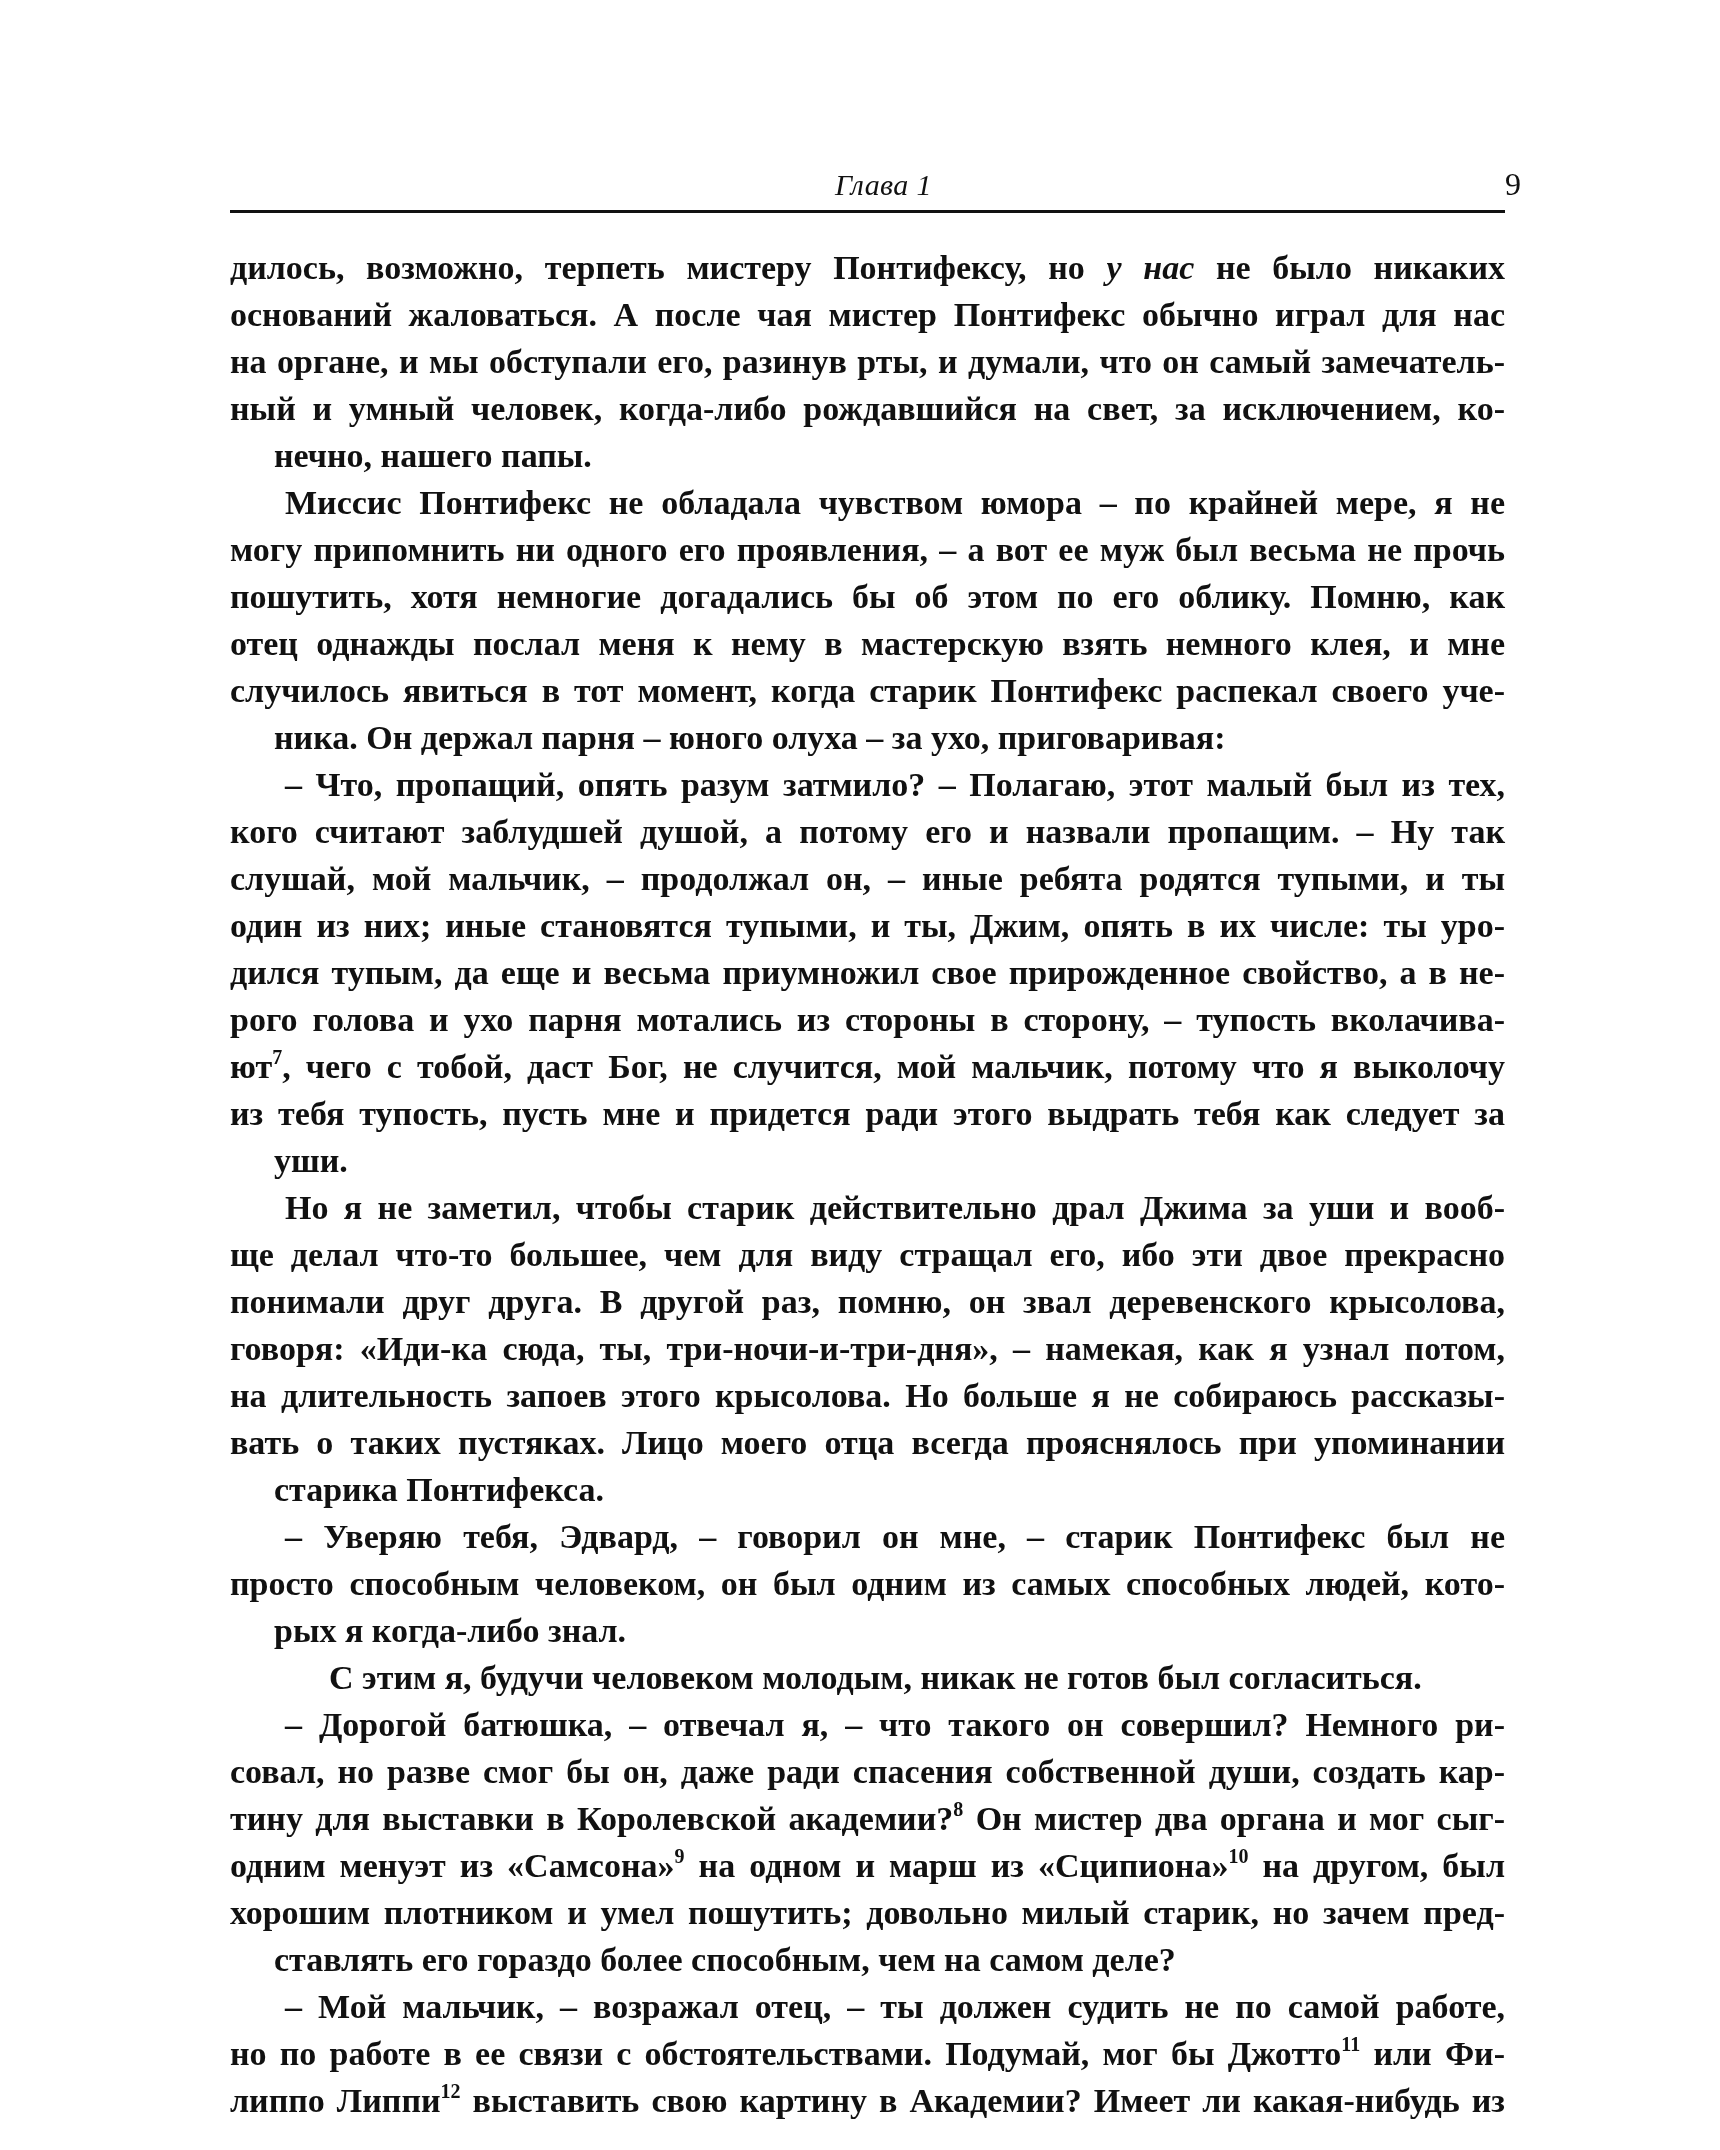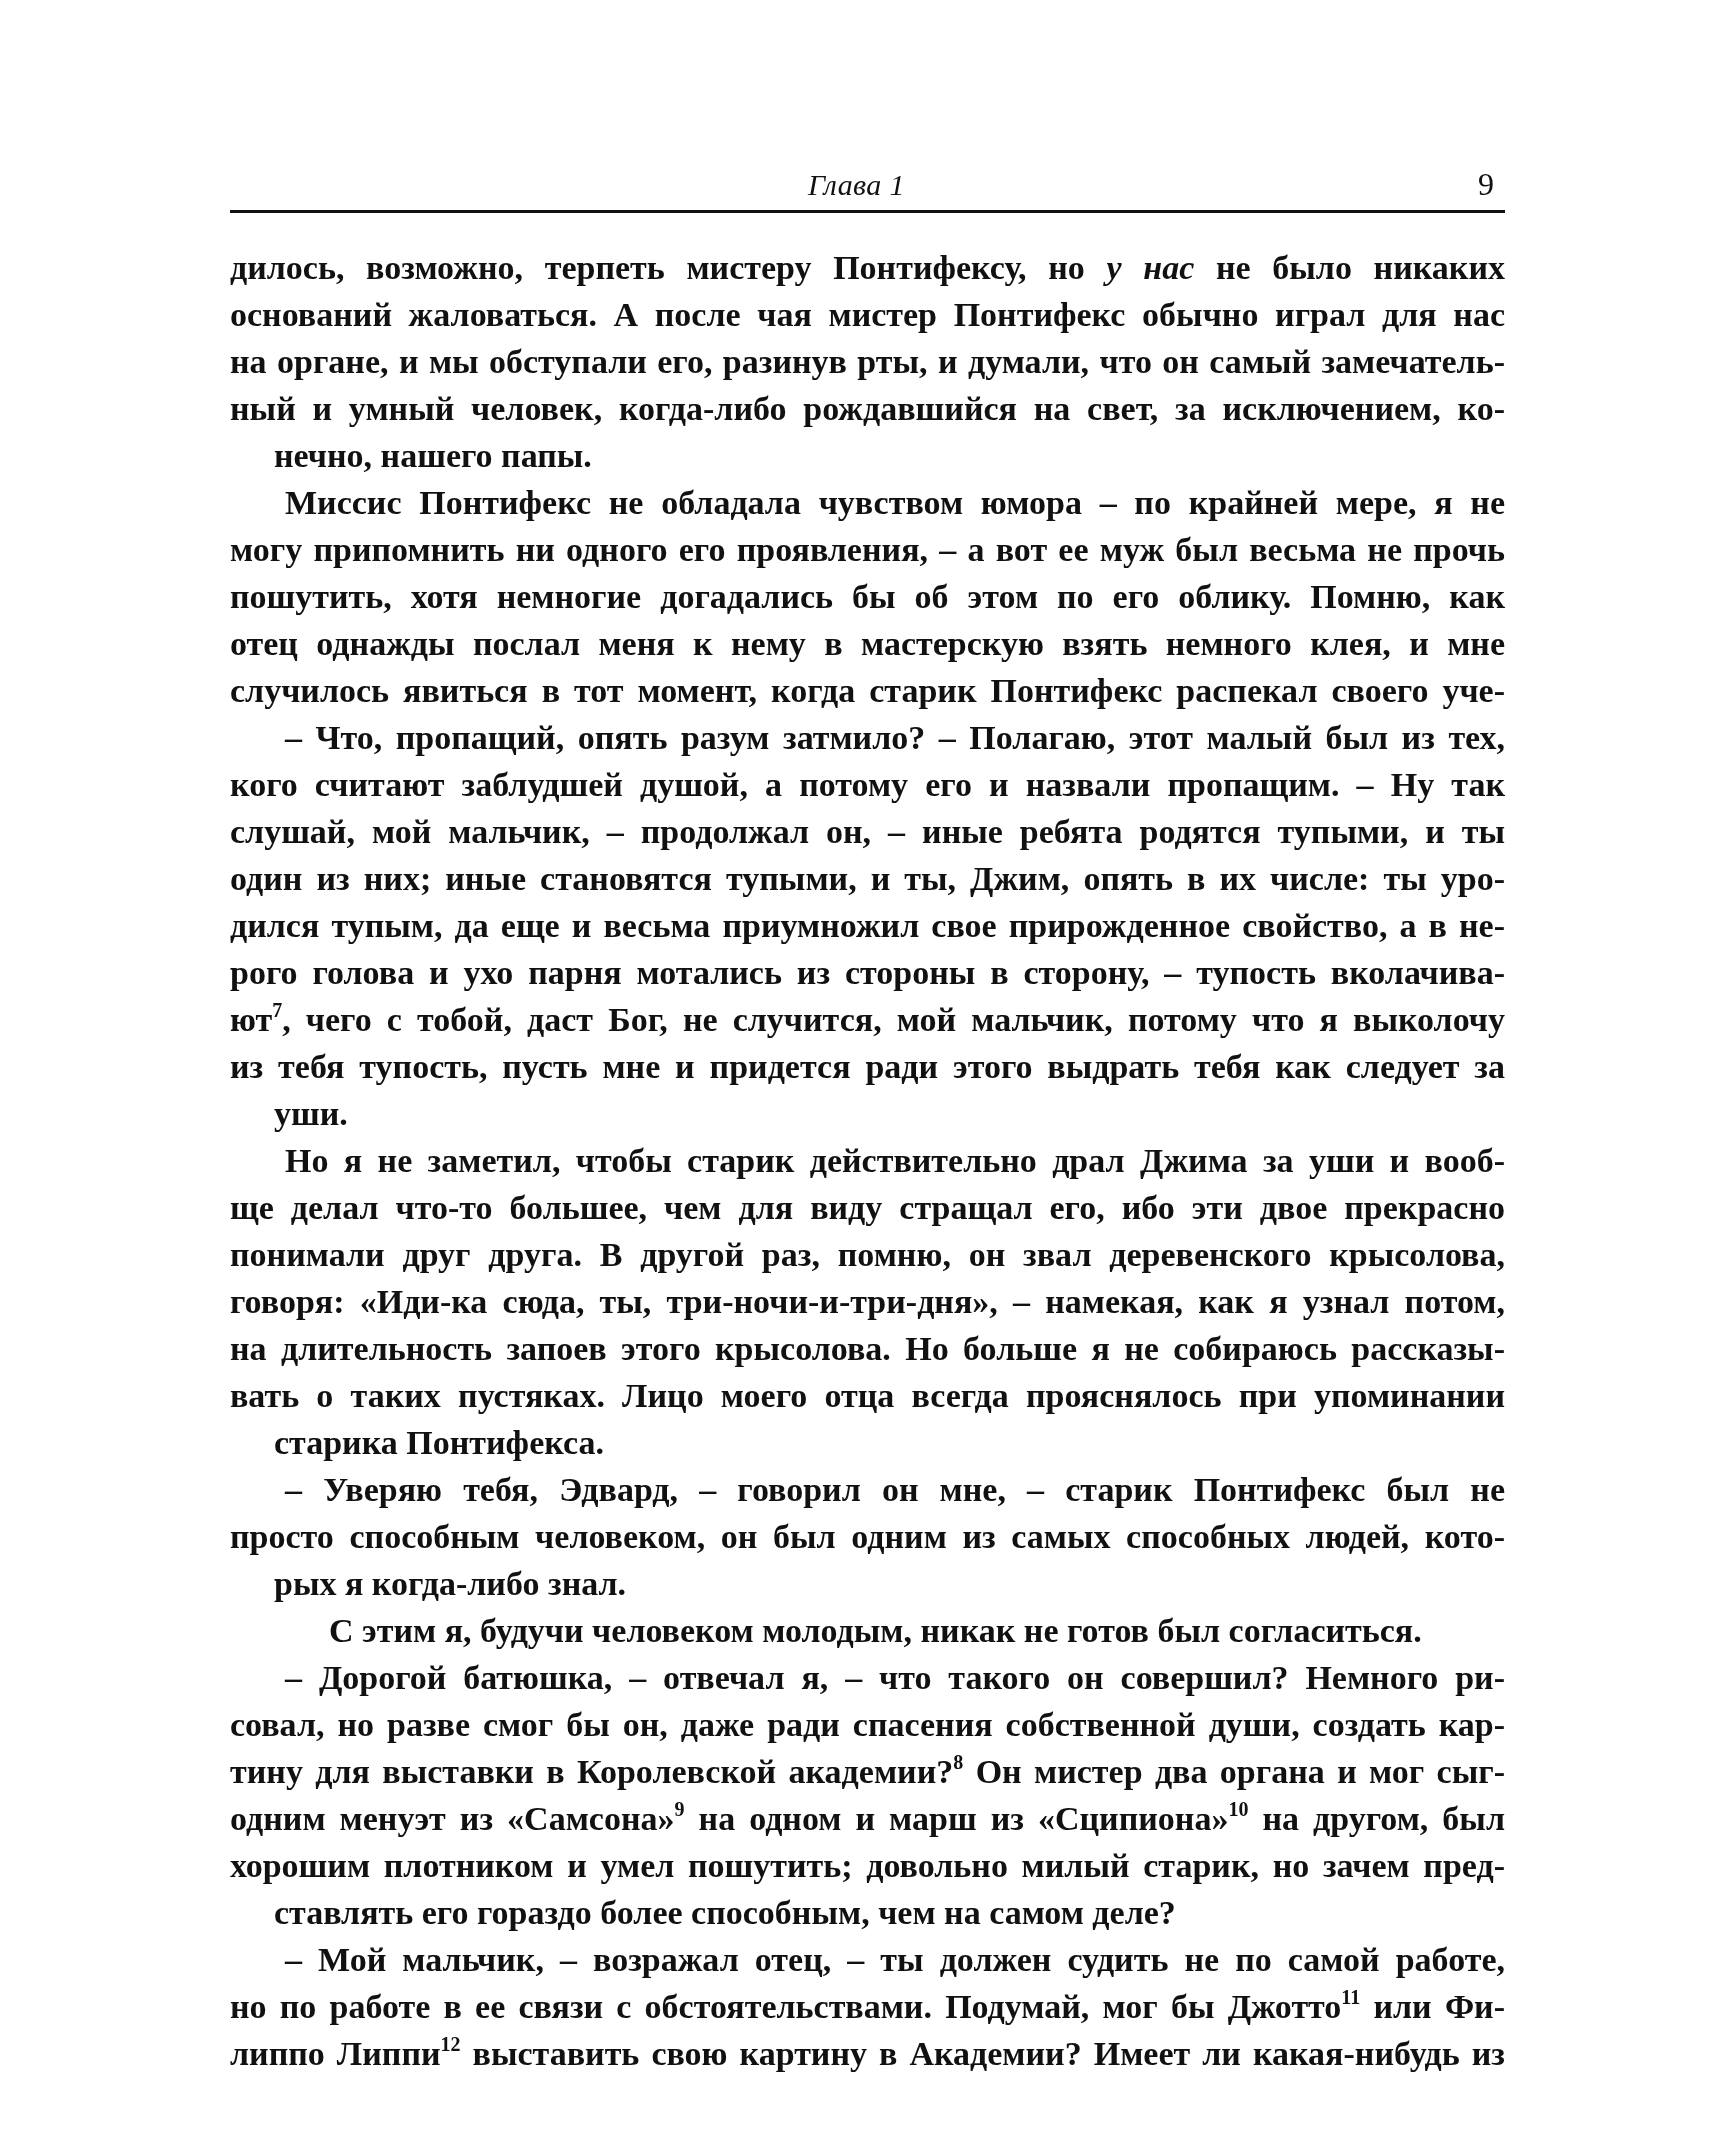--- a/index.html
+++ b/index.html
@@ -3,21 +3,21 @@
 <meta charset="utf-8">
 <style>
   html, body { margin: 0; padding: 0; background: #ffffff; }
   body { width: 1721px; height: 2194px; position: relative; overflow: hidden; }
   .page {
     position: absolute; left: 0; top: 0; width: 1721px; height: 2194px;
     background: #ffffff; color: #111111;
     font-family: "Liberation Serif", "DejaVu Serif", serif;
   }
   .running-head {
-    position: absolute; left: 219px; top: 163px; width: 1275px; height: 47px;
+    position: absolute; left: 246px; top: 163px; width: 1275px; height: 47px;
   }
   .head-title {
     position: absolute; left: 0; right: 0; top: 0; text-align: center;
     font-style: italic; font-size: 30px; line-height: 43px; letter-spacing: 0.4px;
   }
   .head-page {
     position: absolute; right: 0; top: 0; font-size: 32px; line-height: 43px;
   }
   .head-rule {
     position: absolute; left: 230px; top: 210px; width: 1275px; height: 2.6px; background: #111;
@@ -45,20 +45,21 @@
       <span class="line"><span>дилось, возможно, терпеть мистеру Понтифексу, но </span><em>у нас</em><span> не было никаких</span></span>
       <span class="line"><span>оснований жаловаться. А после чая мистер Понтифекс обычно играл для нас</span></span>
       <span class="line"><span>на органе, и мы обступали его, разинув рты, и думали, что он самый замечатель-</span></span>
       <span class="line"><span>ный и умный человек, когда-либо рождавшийся на свет, за исключением, ко-</span></span>
       <span class="line last"><span>нечно, нашего папы.</span></span>
       <span class="line indent"><span>Миссис Понтифекс не обладала чувством юмора – по крайней мере, я не</span></span>
       <span class="line"><span>могу припомнить ни одного его проявления, – а вот ее муж был весьма не прочь</span></span>
       <span class="line"><span>пошутить, хотя немногие догадались бы об этом по его облику. Помню, как</span></span>
       <span class="line"><span>отец однажды послал меня к нему в мастерскую взять немного клея, и мне</span></span>
       <span class="line"><span>случилось явиться в тот момент, когда старик Понтифекс распекал своего уче-</span></span>
+      <span class="line last"><span>ника. Он держал парня – юного олуха – за ухо, приговаривая:</span></span>
       <span class="line indent"><span>– Что, пропащий, опять разум затмило? – Полагаю, этот малый был из тех,</span></span>
       <span class="line"><span>кого считают заблудшей душой, а потому его и назвали пропащим. – Ну так</span></span>
       <span class="line"><span>слушай, мой мальчик, – продолжал он, – иные ребята родятся тупыми, и ты</span></span>
       <span class="line"><span>один из них; иные становятся тупыми, и ты, Джим, опять в их числе: ты уро-</span></span>
       <span class="line"><span>дился тупым, да еще и весьма приумножил свое прирожденное свойство, а в не-</span></span>
       <span class="line"><span>рого голова и ухо парня мотались из стороны в сторону, – тупость вколачива-</span></span>
       <span class="line"><span>ют</span><sup>7</sup><span>, чего с тобой, даст Бог, не случится, мой мальчик, потому что я выколочу</span></span>
       <span class="line"><span>из тебя тупость, пусть мне и придется ради этого выдрать тебя как следует за</span></span>
       <span class="line last"><span>уши.</span></span>
       <span class="line indent"><span>Но я не заметил, чтобы старик действительно драл Джима за уши и вооб-</span></span>

